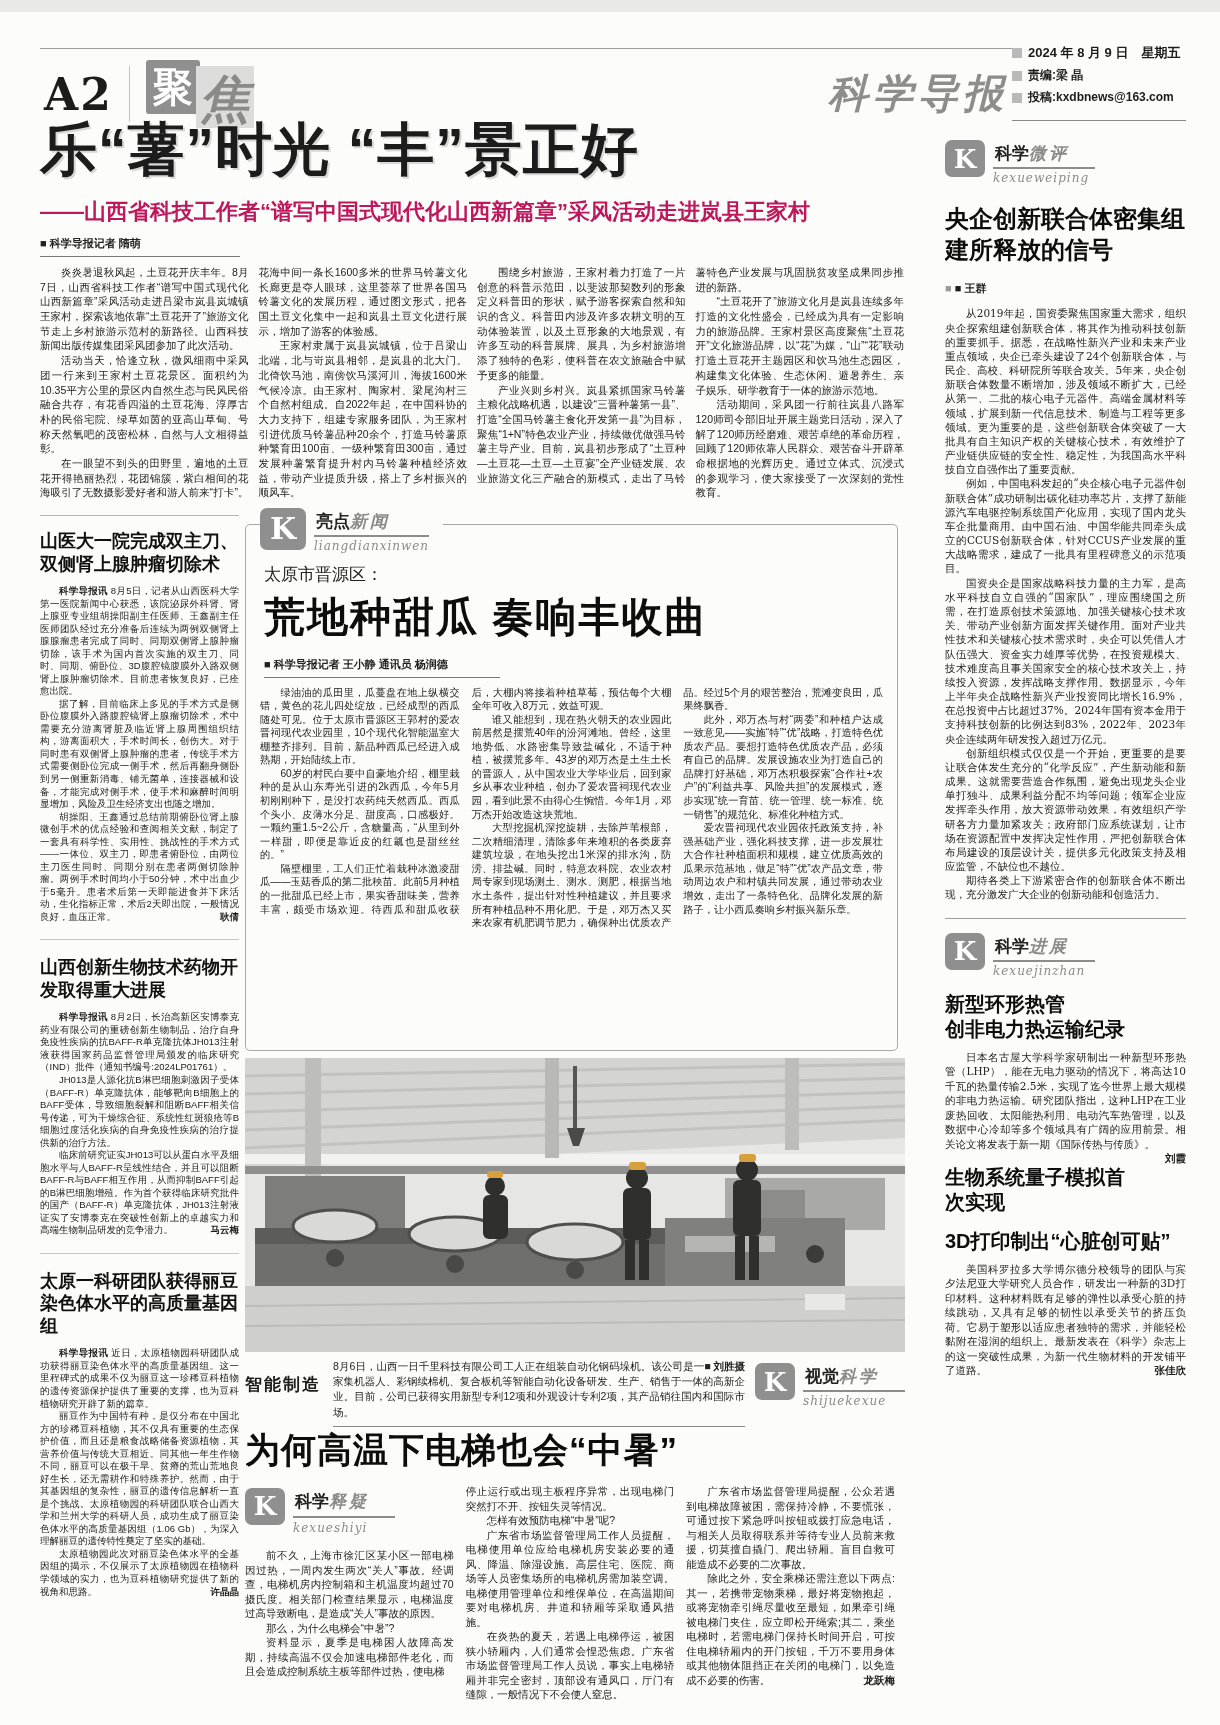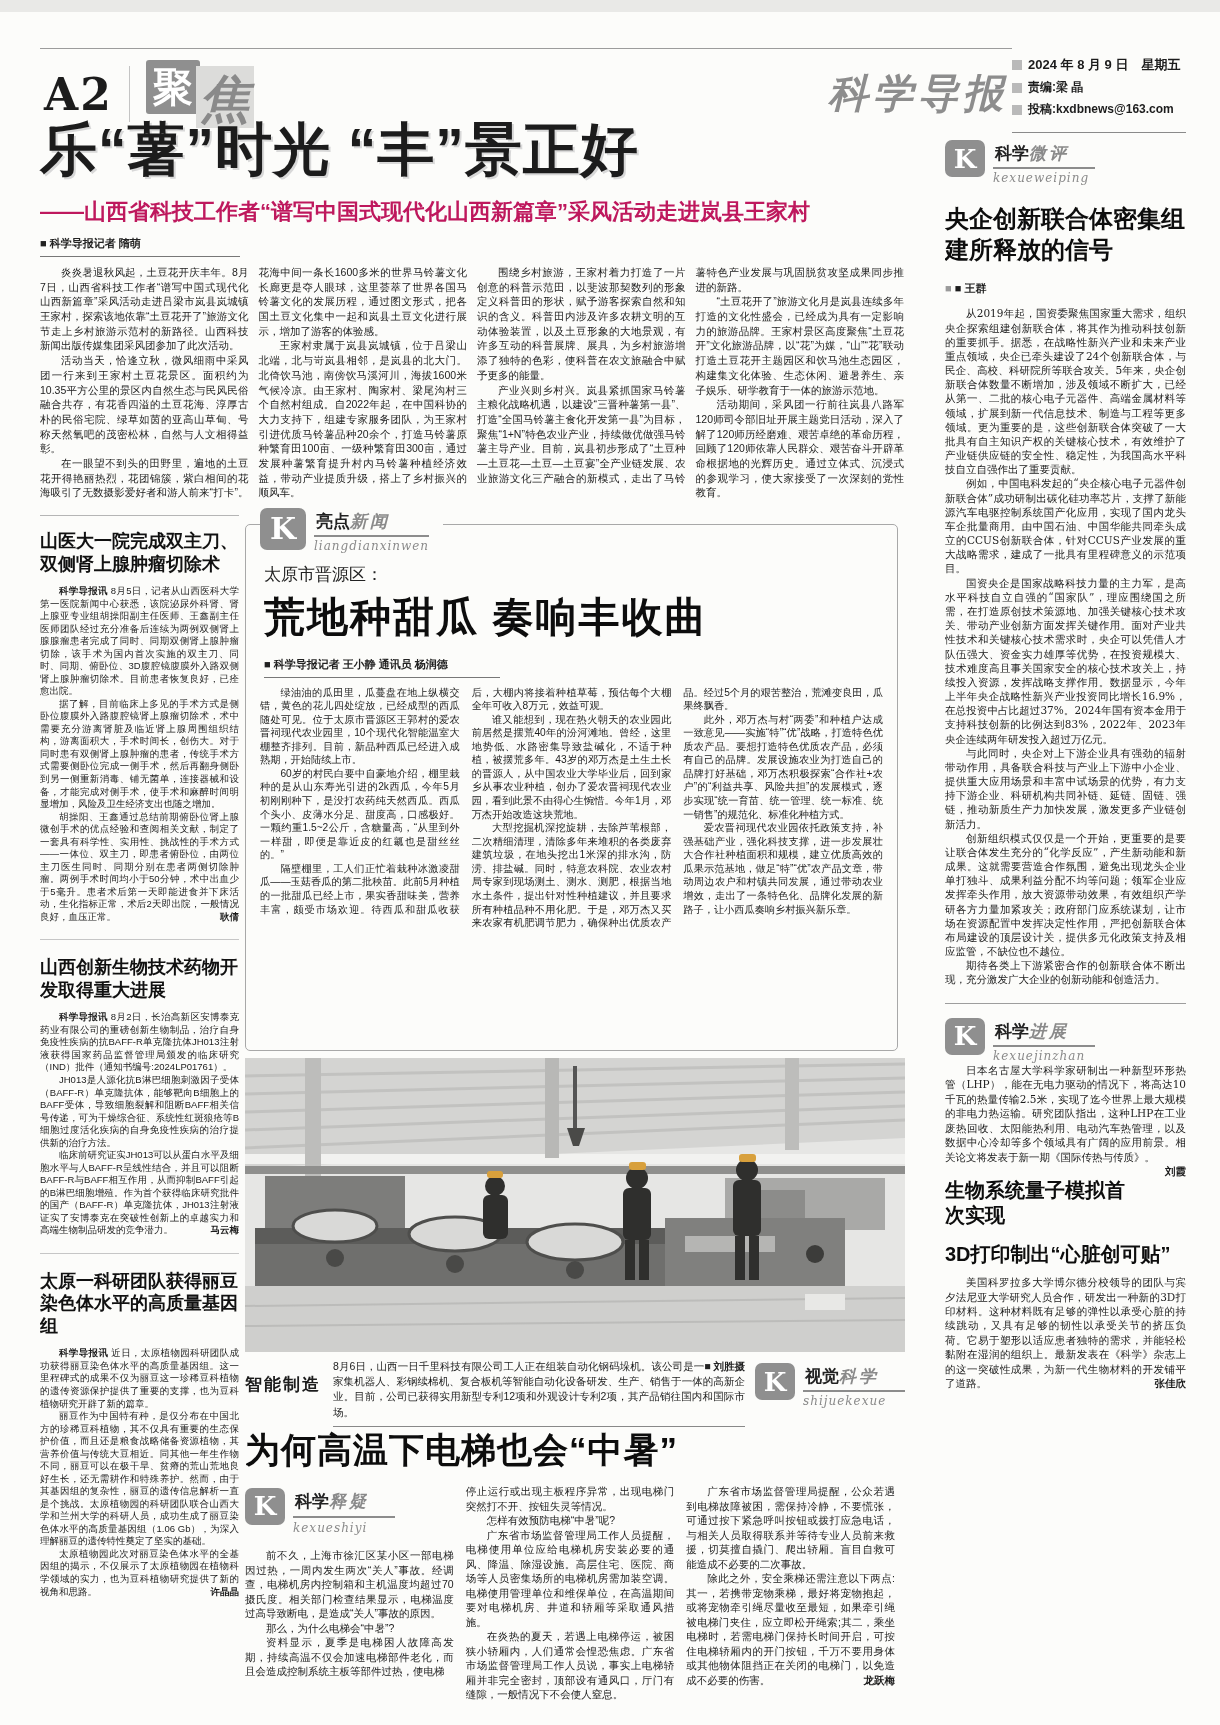--- a/index.html
+++ b/index.html
@@ -10,21 +10,21 @@
   .pageno-block{position:absolute;left:44px;top:48px;display:flex;align-items:center;gap:16px;}
   .pageno{font-size:44px;font-weight:900;font-family:"DejaVu Serif","Liberation Serif",serif;letter-spacing:2px;}
   .hsep{width:1px;height:56px;background:#c4c4c4;}
   .focus-logo{display:flex;align-items:flex-start;}
   .focus-a{width:54px;height:54px;background:#8f8f8f;color:#fff;display:grid;place-items:center;
            font-size:40px;font-weight:900;border-radius:3px;}
   .focus-b{width:58px;height:62px;background:#dcdcda;color:#8a8a8a;display:grid;place-items:center;
            font-size:50px;font-weight:900;font-family:"DejaVu Serif",serif;font-style:italic;margin-left:-4px;margin-top:6px;}
   .masthead{position:absolute;left:828px;top:54px;font-family:"DejaVu Serif","Liberation Serif",serif;
             font-style:italic;font-weight:900;font-size:40px;color:#8d8d8d;letter-spacing:5px;}
-  .dateblock{position:absolute;left:1012px;top:44px;width:174px;border-bottom:1px solid #8a8a8a;padding-bottom:9px;}
+  .dateblock{position:absolute;left:1012px;top:32px;width:174px;border-bottom:1px solid #8a8a8a;padding-bottom:9px;}
   .dateblock .row{display:flex;align-items:center;margin-bottom:5px;font-weight:700;}
   .sq{width:10px;height:10px;background:#b9b9b9;margin-right:6px;flex:0 0 auto;}
   .d1{font-size:13px;} .d2{font-size:12px;} .d3{font-size:12px;}
   
   .lead-head{position:absolute;left:40px;top:106px;width:862px;}
   .lead-h1{font-size:57px;font-weight:900;letter-spacing:1px;line-height:1.1;margin:0;
            text-shadow:2px 2px 0 #d8d8d8;}
   .lead-sub{font-size:22px;font-weight:600;margin-top:16px;color:#be185d;}
   .lead-body{position:absolute;left:40px;top:224px;width:864px;}
   .byline{font-size:11px;font-weight:700;width:200px;border-bottom:1px solid #777;padding-bottom:5px;color:#222;}
@@ -303,34 +303,34 @@
         <div class="bt1"><span class="b-strong">科学</span><span class="b-script">微评</span></div>
         <div class="bt2">kexueweiping</div>
       </div>
     </div>
     <h2 class="sb-h2">央企创新联合体密集组建所释放的信号</h2>
     <div class="sb-byline"><span class="bmark">■ </span><span>■ 王群</span></div>
     <div class="sb-body">
       <p>从2019年起，国资委聚焦国家重大需求，组织央企探索组建创新联合体，将其作为推动科技创新的重要抓手。据悉，在战略性新兴产业和未来产业重点领域，央企已牵头建设了24个创新联合体，与民企、高校、科研院所等联合攻关。5年来，央企创新联合体数量不断增加，涉及领域不断扩大，已经从第一、二批的核心电子元器件、高端金属材料等领域，扩展到新一代信息技术、制造与工程等更多领域。更为重要的是，这些创新联合体突破了一大批具有自主知识产权的关键核心技术，有效维护了产业链供应链的安全性、稳定性，为我国高水平科技自立自强作出了重要贡献。</p>
       <p>例如，中国电科发起的“央企核心电子元器件创新联合体”成功研制出碳化硅功率芯片，支撑了新能源汽车电驱控制系统国产化应用，实现了国内龙头车企批量商用。由中国石油、中国华能共同牵头成立的CCUS创新联合体，针对CCUS产业发展的重大战略需求，建成了一批具有里程碑意义的示范项目。</p>
       <p>国资央企是国家战略科技力量的主力军，是高水平科技自立自强的“国家队”，理应围绕国之所需，在打造原创技术策源地、加强关键核心技术攻关、带动产业创新方面发挥关键作用。面对产业共性技术和关键核心技术需求时，央企可以凭借人才队伍强大、资金实力雄厚等优势，在投资规模大、技术难度高且事关国家安全的核心技术攻关上，持续投入资源，发挥战略支撑作用。数据显示，今年上半年央企战略性新兴产业投资同比增长16.9%，在总投资中占比超过37%。2024年国有资本金用于支持科技创新的比例达到83%，2022年、2023年央企连续两年研发投入超过万亿元。</p>
-      <p>与此同时，央企对上下游企业具有强劲的辐射带动作用，具备联合科技与产业上下游中小企业、提供重大应用场景和丰富中试场景的优势，有力支持下游企业、科研机构共同补链、延链、固链、强链，推动新质生产力加快发展，激发更多产业链创新活力。</p>
       <p>创新组织模式仅仅是一个开始，更重要的是要让联合体发生充分的“化学反应”，产生新动能和新成果。这就需要营造合作氛围，避免出现龙头企业单打独斗、成果利益分配不均等问题；领军企业应发挥牵头作用，放大资源带动效果，有效组织产学研各方力量加紧攻关；政府部门应系统谋划，让市场在资源配置中发挥决定性作用，严把创新联合体布局建设的顶层设计关，提供多元化政策支持及相应监管，不缺位也不越位。</p>
       <p>期待各类上下游紧密合作的创新联合体不断出现，充分激发广大企业的创新动能和创造活力。</p>
     </div>
     <div class="sb-div"></div>
     <div class="badge">
       <div class="kbox small">K</div>
       <div class="bt">
         <div class="bt1"><span class="b-strong">科学</span><span class="b-script">进展</span></div>
         <div class="bt2">kexuejinzhan</div>
       </div>
     </div>
 
     <div class="sb-item">
+      <h4><span>新型环形热管</span><br><span>创非电力热运输纪录</span></h4>
       <p class="body"><span>日本名古屋大学科学家研制出一种新型环形热管（LHP），能在无电力驱动的情况下，将高达10千瓦的热量传输2.5米，实现了迄今世界上最大规模的非电力热运输。研究团队指出，这种LHP在工业废热回收、太阳能热利用、电动汽车热管理，以及数据中心冷却等多个领域具有广阔的应用前景。相关论文将发表于新一期《国际传热与传质》。</span><b class="auth-in">刘霞</b></p>
     </div>
     <div class="sb-item">
       <h4>生物系统量子模拟首次实现</h4>
     </div>
     <div class="sb-item">
       <h4>3D打印制出“心脏创可贴”</h4>
       <p class="body"><span>美国科罗拉多大学博尔德分校领导的团队与宾夕法尼亚大学研究人员合作，研发出一种新的3D打印材料。这种材料既有足够的弹性以承受心脏的持续跳动，又具有足够的韧性以承受关节的挤压负荷。它易于塑形以适应患者独特的需求，并能轻松黏附在湿润的组织上。最新发表在《科学》杂志上的这一突破性成果，为新一代生物材料的开发铺平了道路。</span><b class="auth-in">张佳欣</b></p>
     </div>
   </div>

